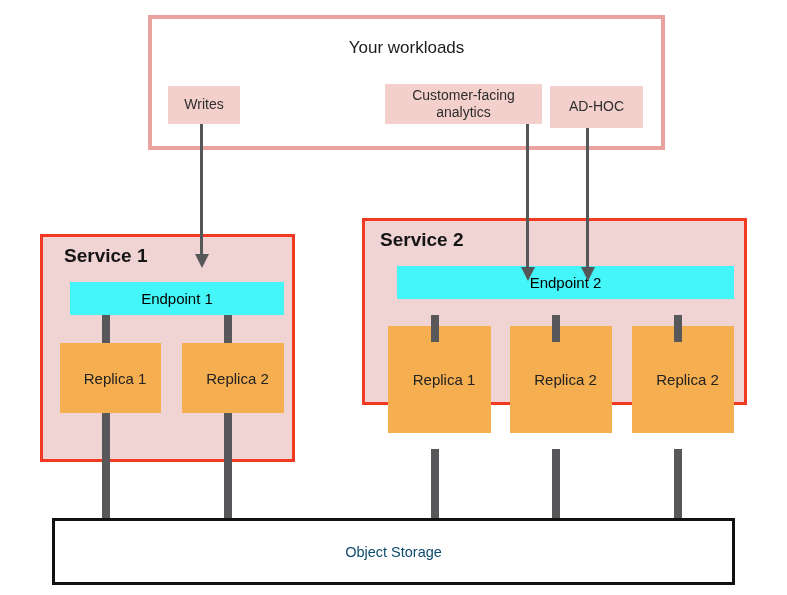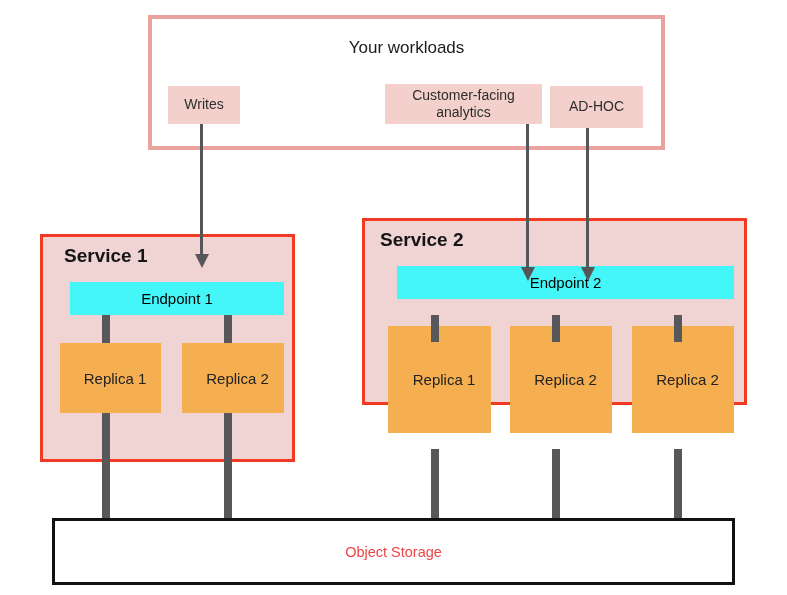--- a/index.html
+++ b/index.html
@@ -111,21 +111,21 @@
   .c-s2b-dn { left: 552px; top: 449px; height: 69px; }
   .c-s2c-dn { left: 674px; top: 449px; height: 69px; }
 
   
   .storage-box {
     left: 52px; top: 518px; width: 683px; height: 67px;
     border: 3px solid var(--storage-border);
     background: #ffffff;
     display: flex; align-items: center; justify-content: center;
     font-size: 14.5px;
-    color: #ef4444;
+    color: #0c4a6e;
     z-index: 1;
   }
 </style>
 </head>
 <body>
 
 <div class="canvas">
 
   <div class="abs workloads-box">
     <div class="abs workloads-title">Your workloads</div>

